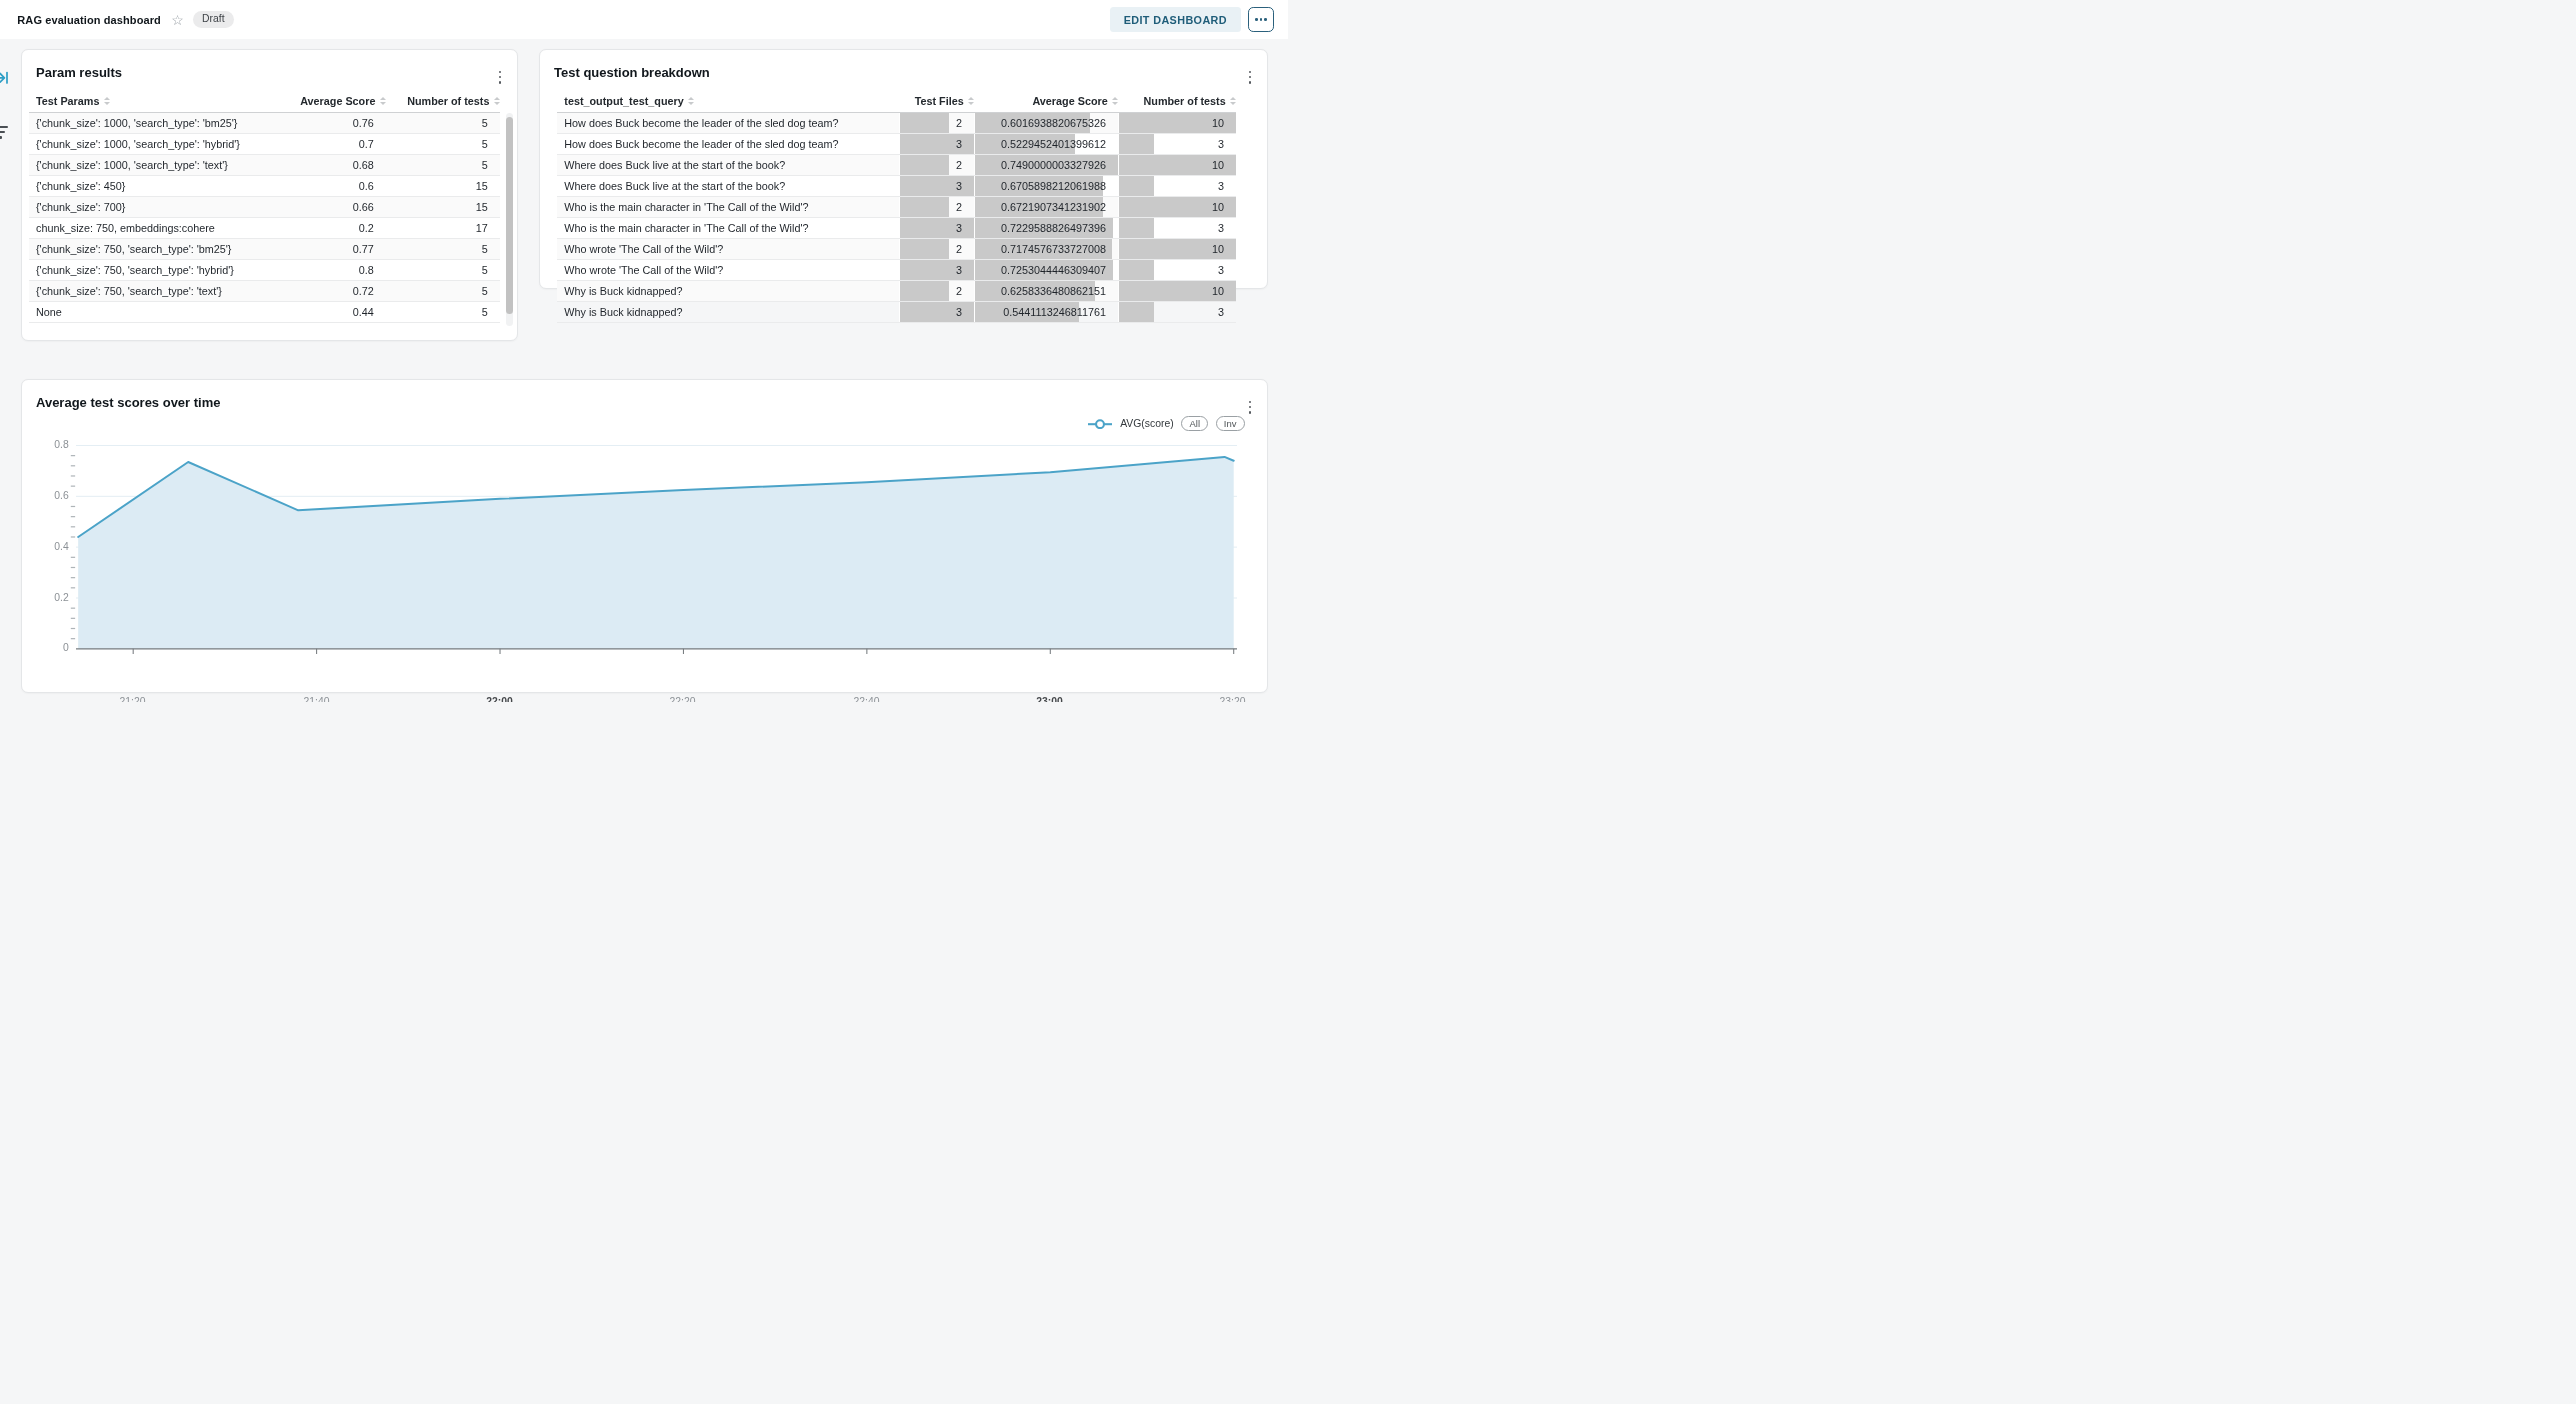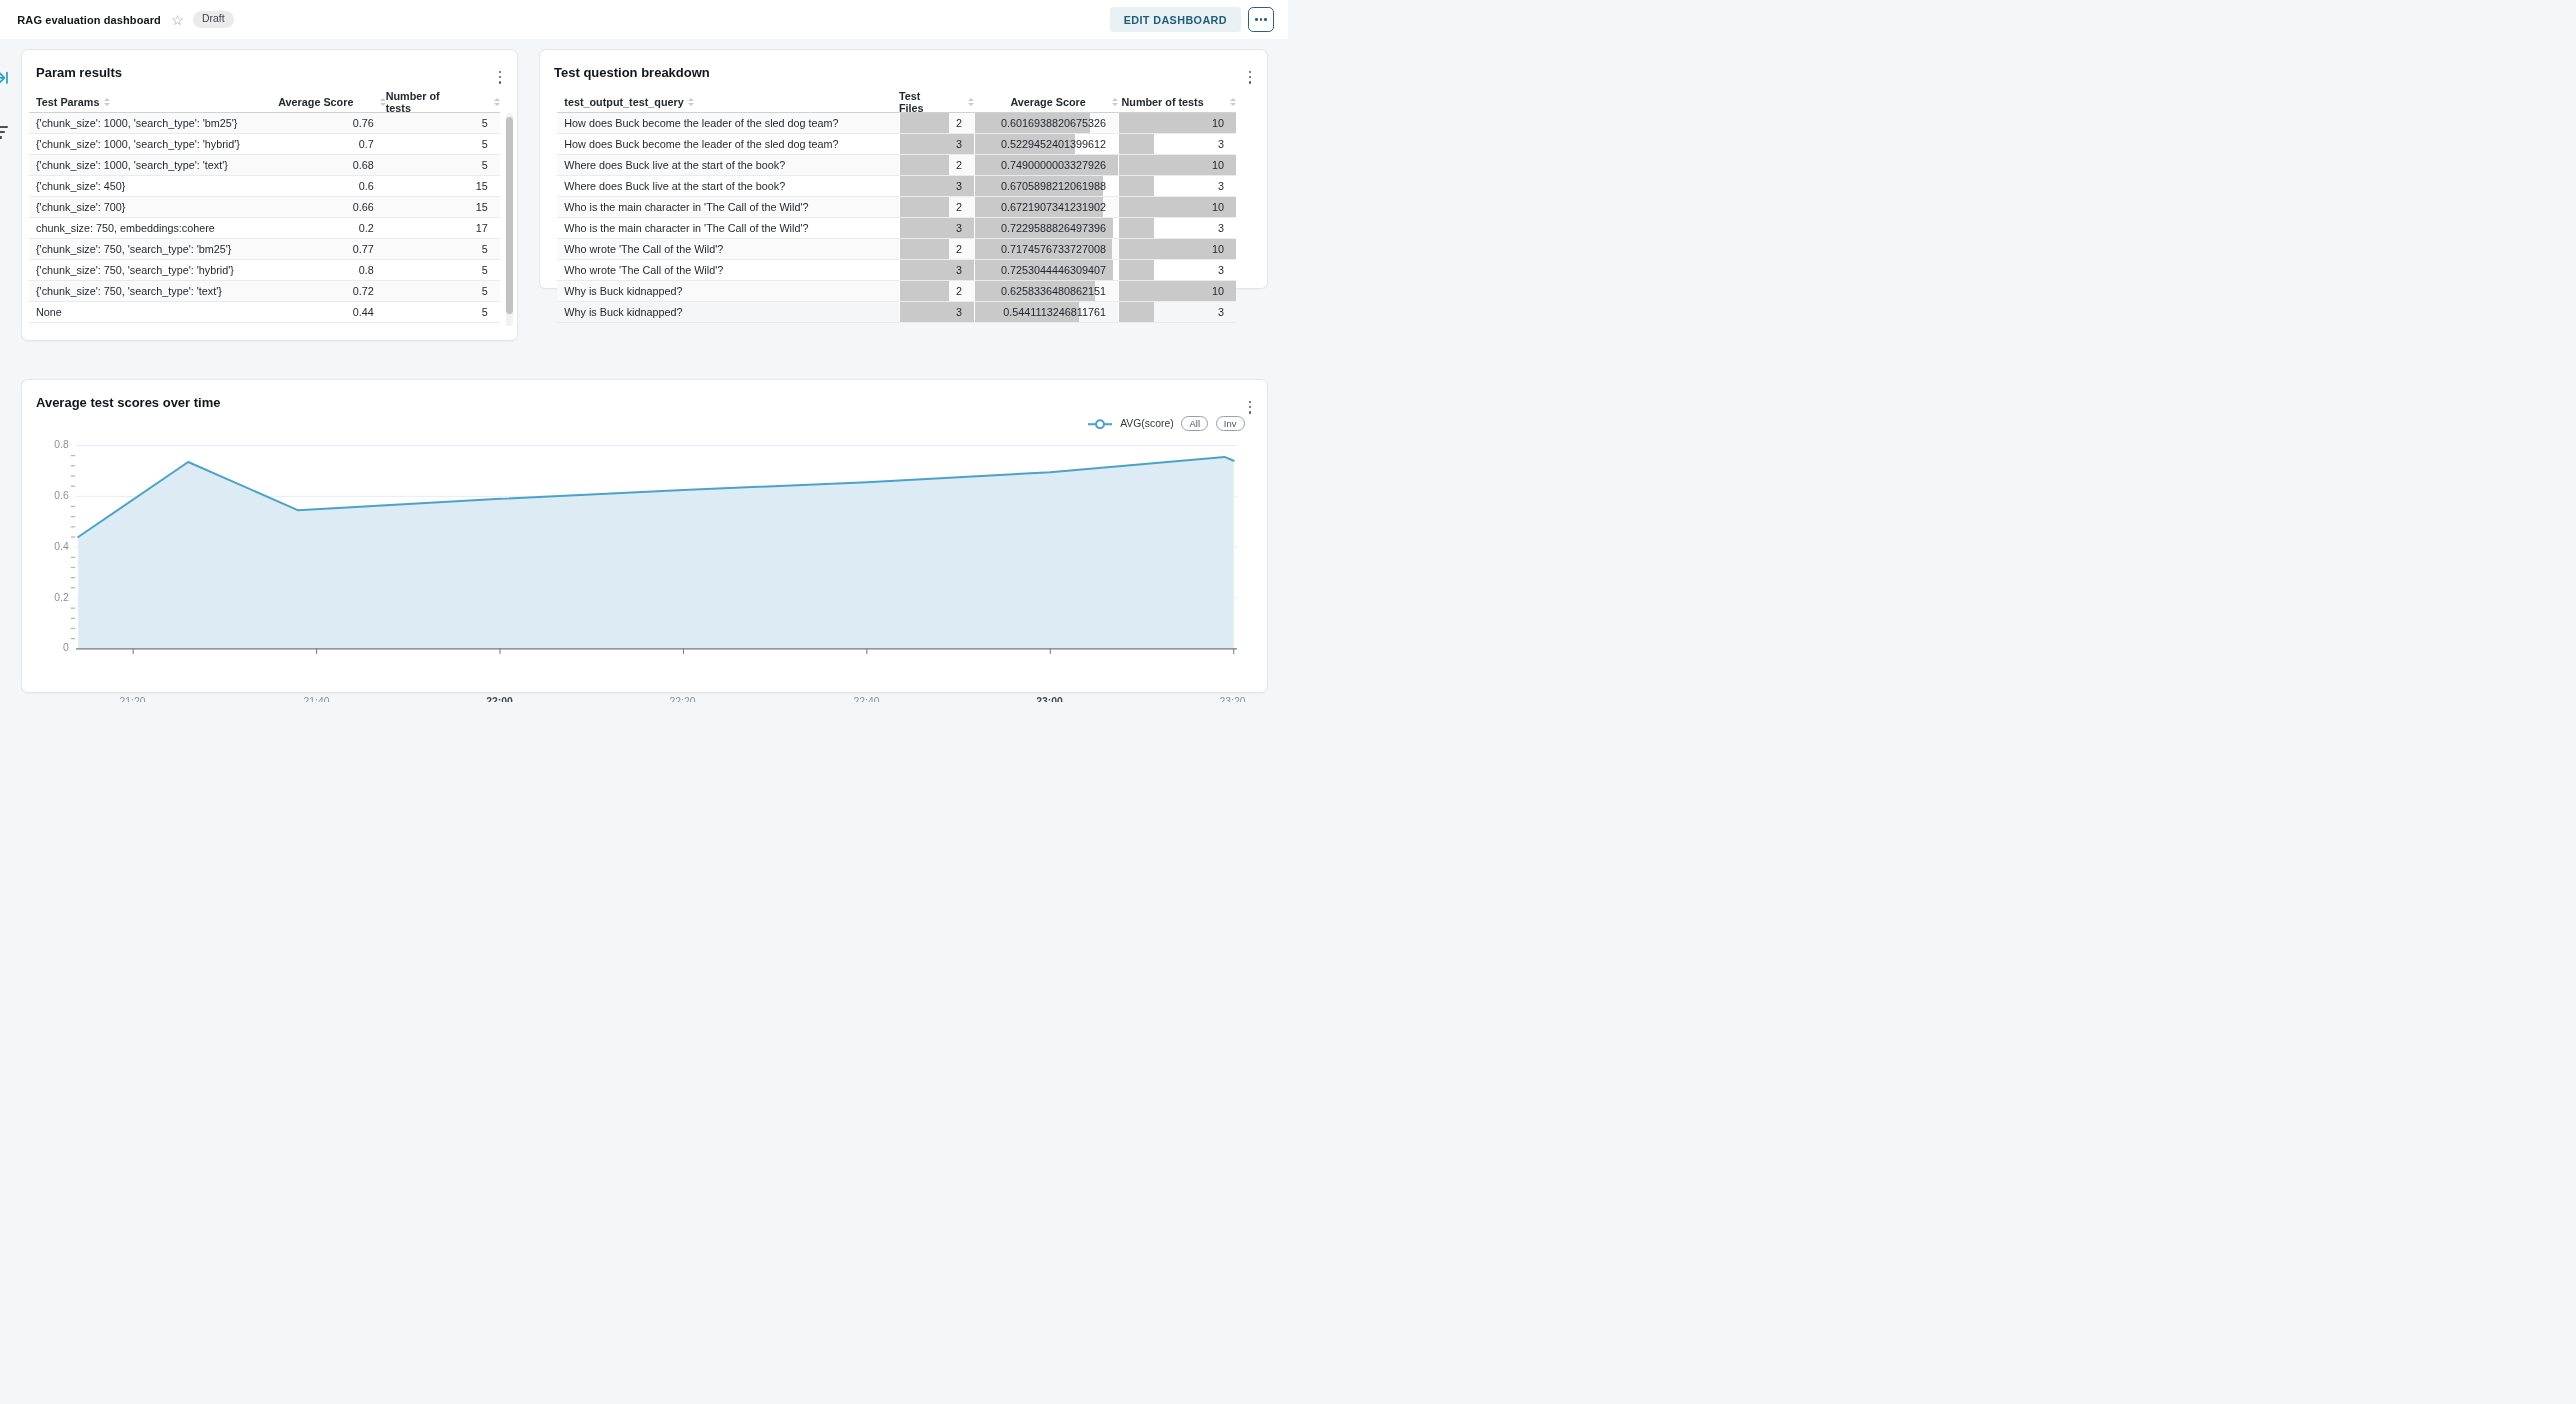--- a/index.html
+++ b/index.html
@@ -57,21 +57,21 @@
   .tbl{ position:absolute; top:40px; left:7px; right:17.3px; }
   #card-questions .tbl{ left:17.3px; right:31px; }
   .thead{ display:grid; height:23.4px; align-items:center;
           border-bottom:0.9px solid #cfd1d3; }
   .tbody .trow{ display:grid; height:21px; align-items:center;
           border-bottom:0.9px solid #eaebec; cursor:default; }
   .tbody .trow:nth-child(odd){ background:#fafafa; }
   #p1-head, #p1-body .trow{ grid-template-columns:1fr 111px 114px; }
   #p2-head, #p2-body .trow{ grid-template-columns:1fr 75px 144px 118px; }
   .th{ font-size:10.8px; font-weight:700; color:#24292e; display:flex; align-items:center; cursor:pointer; }
-  .th.num{ justify-content:flex-end;gap:22px; }
+  .th.num{ justify-content:flex-end; }
   .td{ font-size:10.8px; color:#1f242a; padding-left:7px; white-space:nowrap; overflow:hidden; }
   .th:first-child{ padding-left:7px; }
   .td.num{ text-align:right; padding-left:0; padding-right:12px; }
   .sorticon{ display:inline-flex; flex-direction:column; gap:1.7px; margin-left:4.3px; }
   .sorticon i{ width:0; height:0; border-left:3.5px solid transparent; border-right:3.5px solid transparent; }
   .sorticon .up{ border-bottom:3.5px solid #c8cacc; }
   .sorticon .dn{ border-top:3.5px solid #c8cacc; }
   
   .td.barcell{ position:relative; height:100%; display:flex; align-items:center;
                justify-content:flex-end; padding-right:12px; border-left:1.7px solid #fff; }

